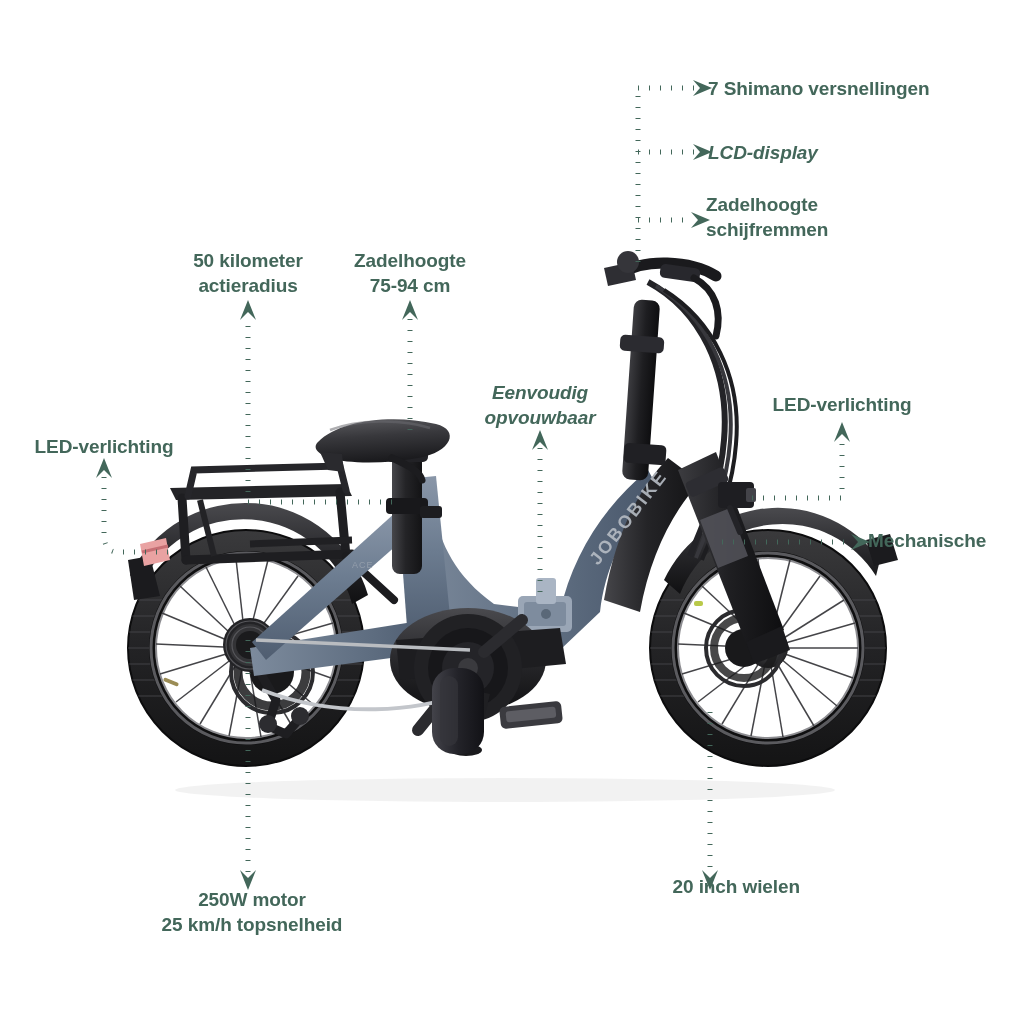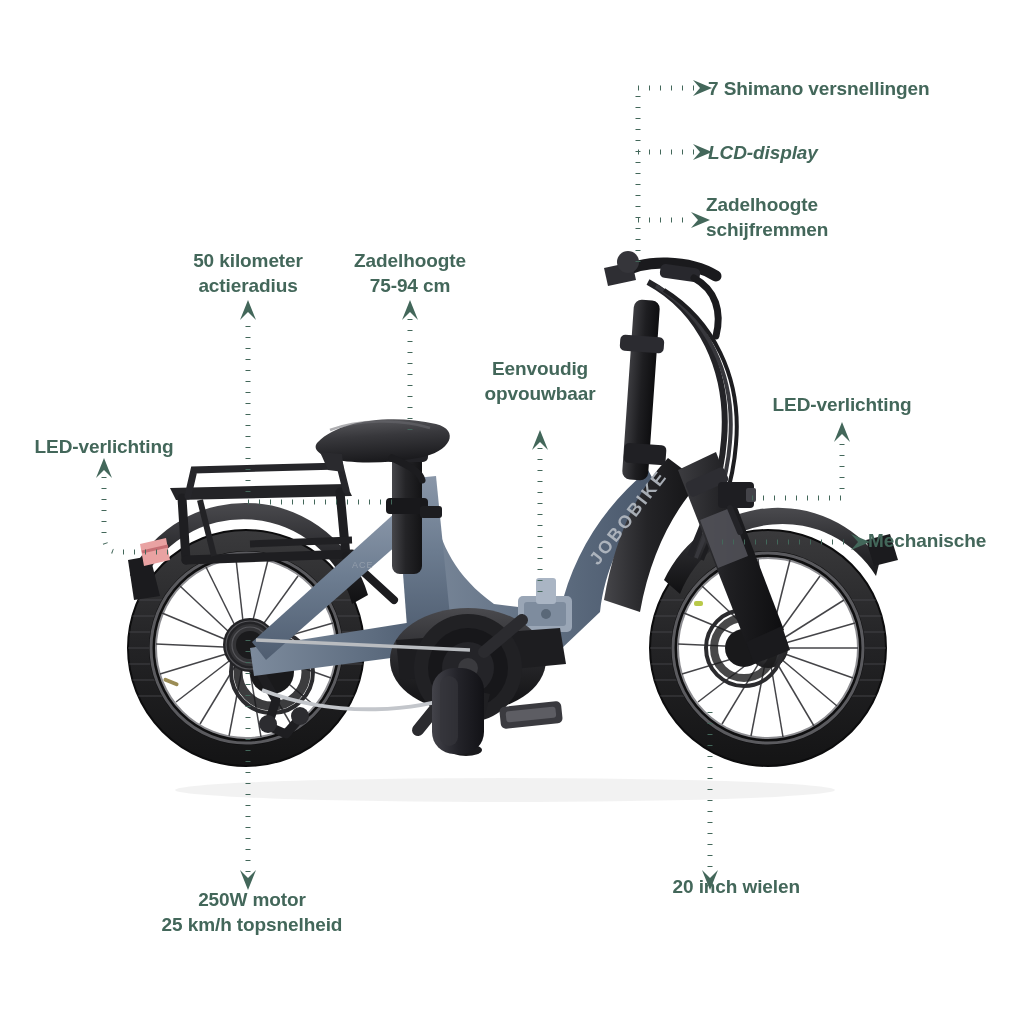--- a/index.html
+++ b/index.html
@@ -375,21 +375,21 @@
 
   <div class="label l" style="left:706px;top:192px;">Zadelhoogte
 schijfremmen</div>
 
   <div class="label c" style="left:148px;top:248px;width:200px;">50 kilometer
 actieradius</div>
 
   <div class="label c" style="left:320px;top:248px;width:180px;">Zadelhoogte
 75-94 cm</div>
 
-  <div class="label c" style="left:450px;top:356px;width:180px;">Eenvoudig
+  <div class="label c" style="left:450px;top:380px;width:180px;font-style:italic;">Eenvoudig
 opvouwbaar</div>
 
   <div class="label c" style="left:752px;top:392px;width:180px;">LED-verlichting</div>
 
   <div class="label c" style="left:14px;top:434px;width:180px;">LED-verlichting</div>
 
   <div class="label l" style="left:868px;top:528px;">Mechanische</div>
 
   <div class="label c" style="left:132px;top:874px;width:240px;margin-top:13px;">250W motor
 25 km/h topsnelheid</div>

